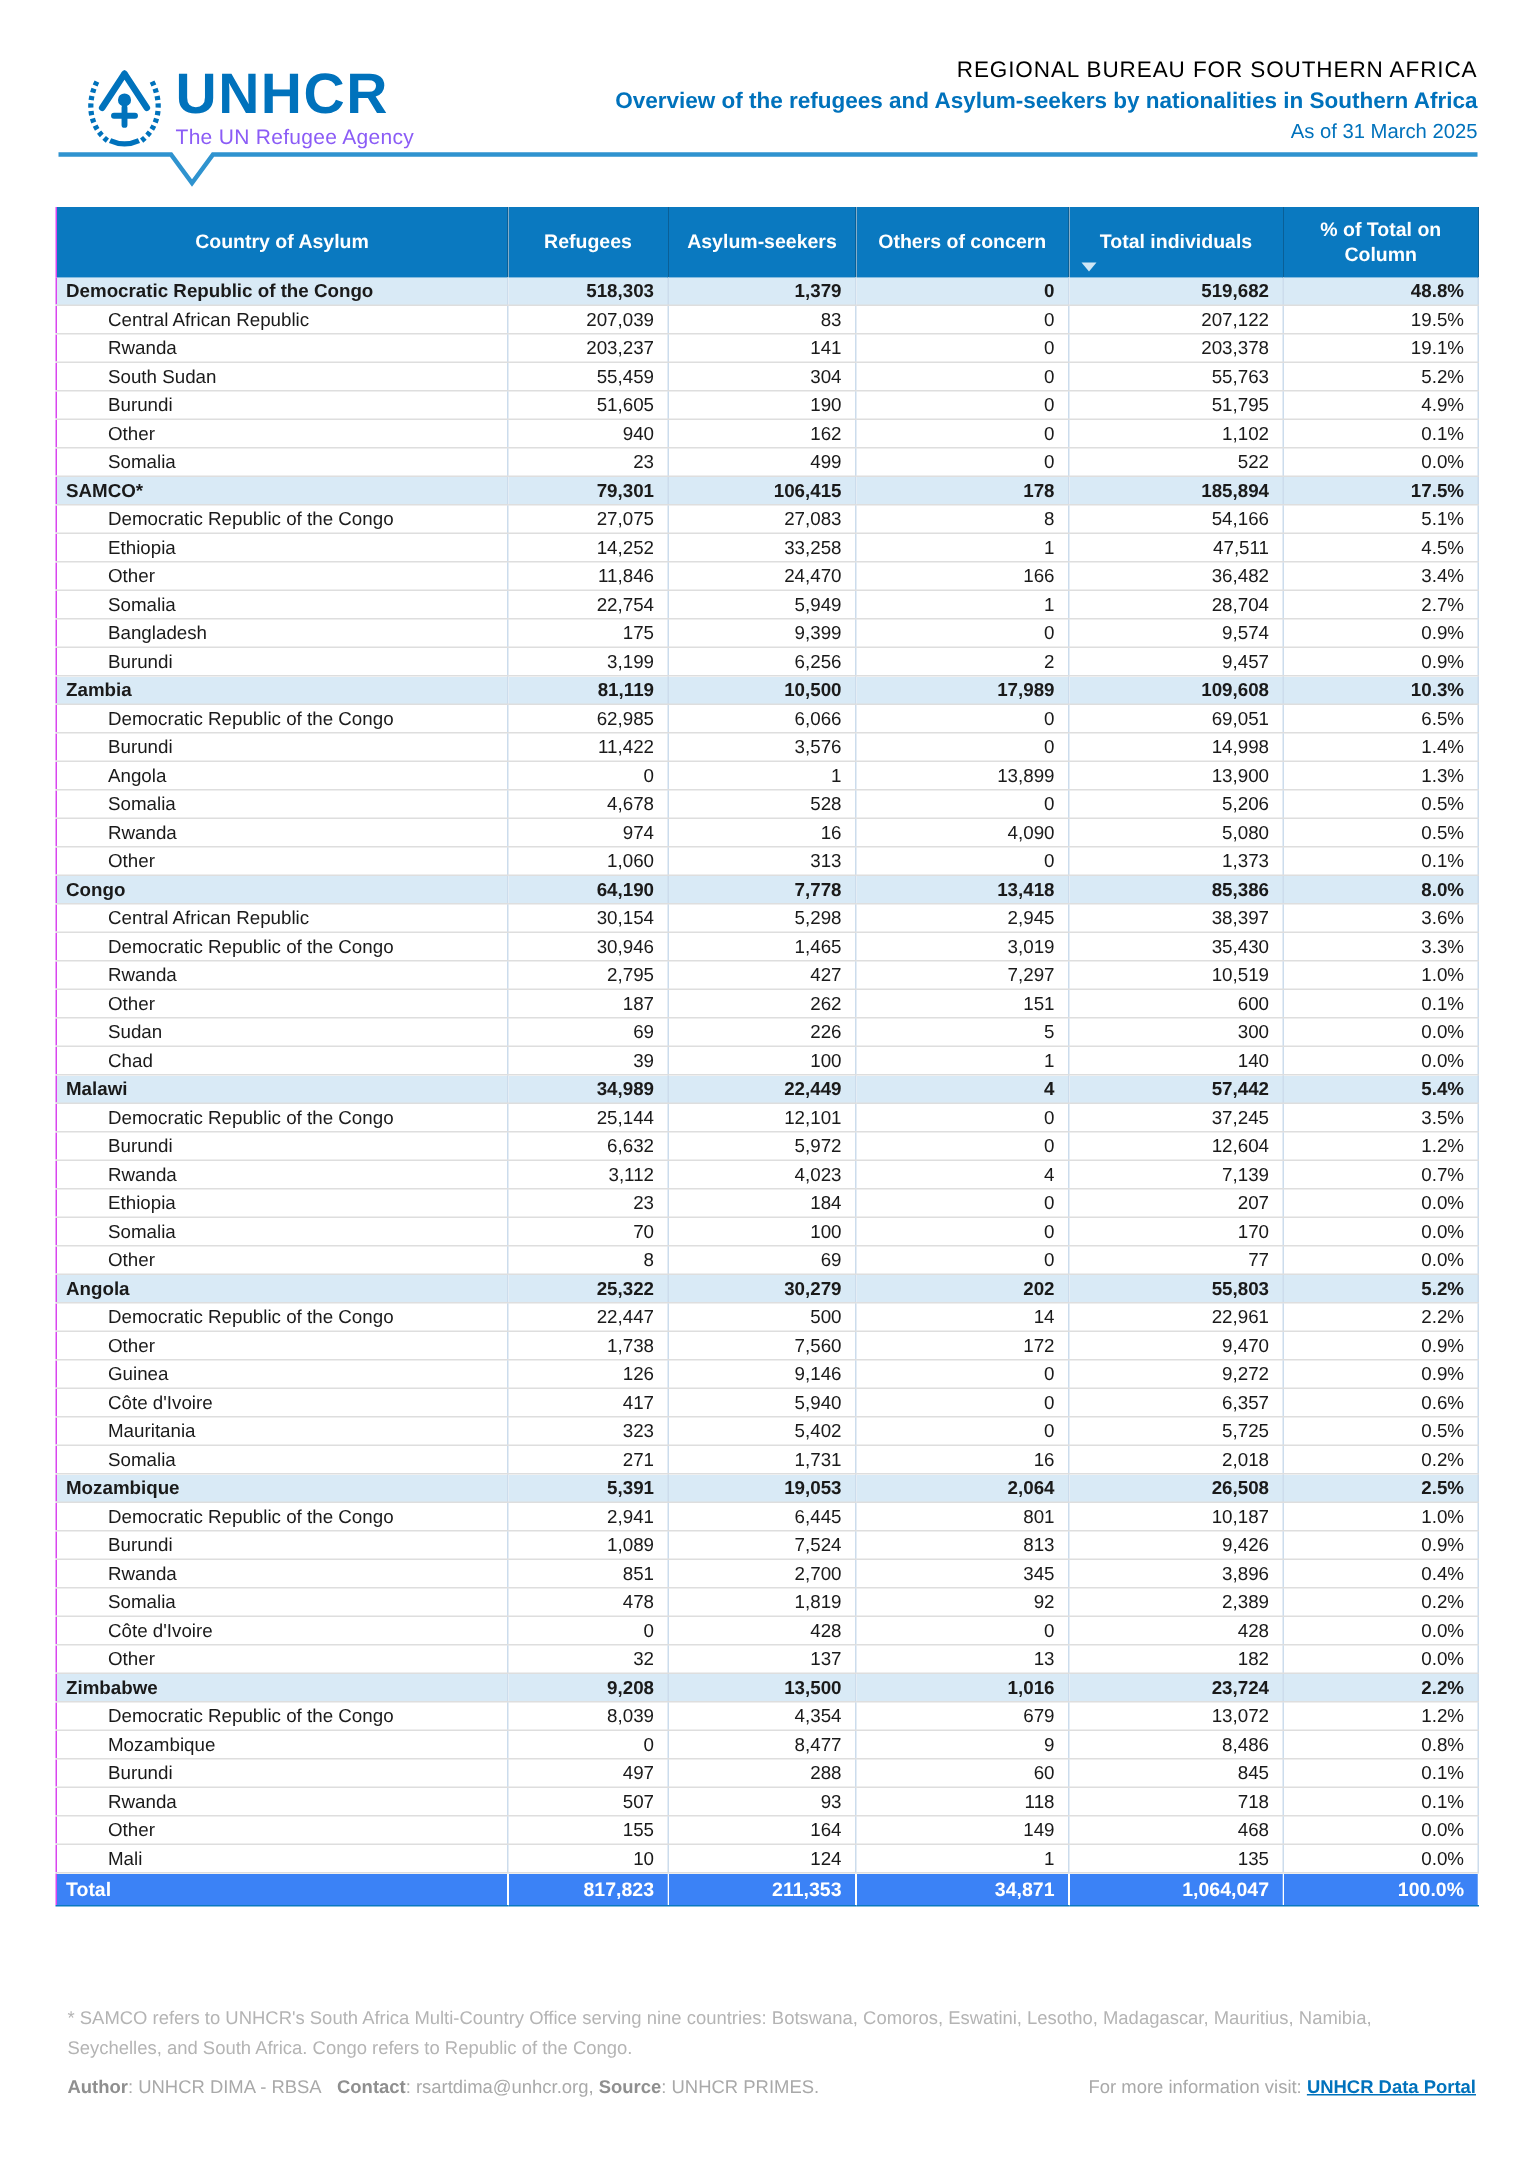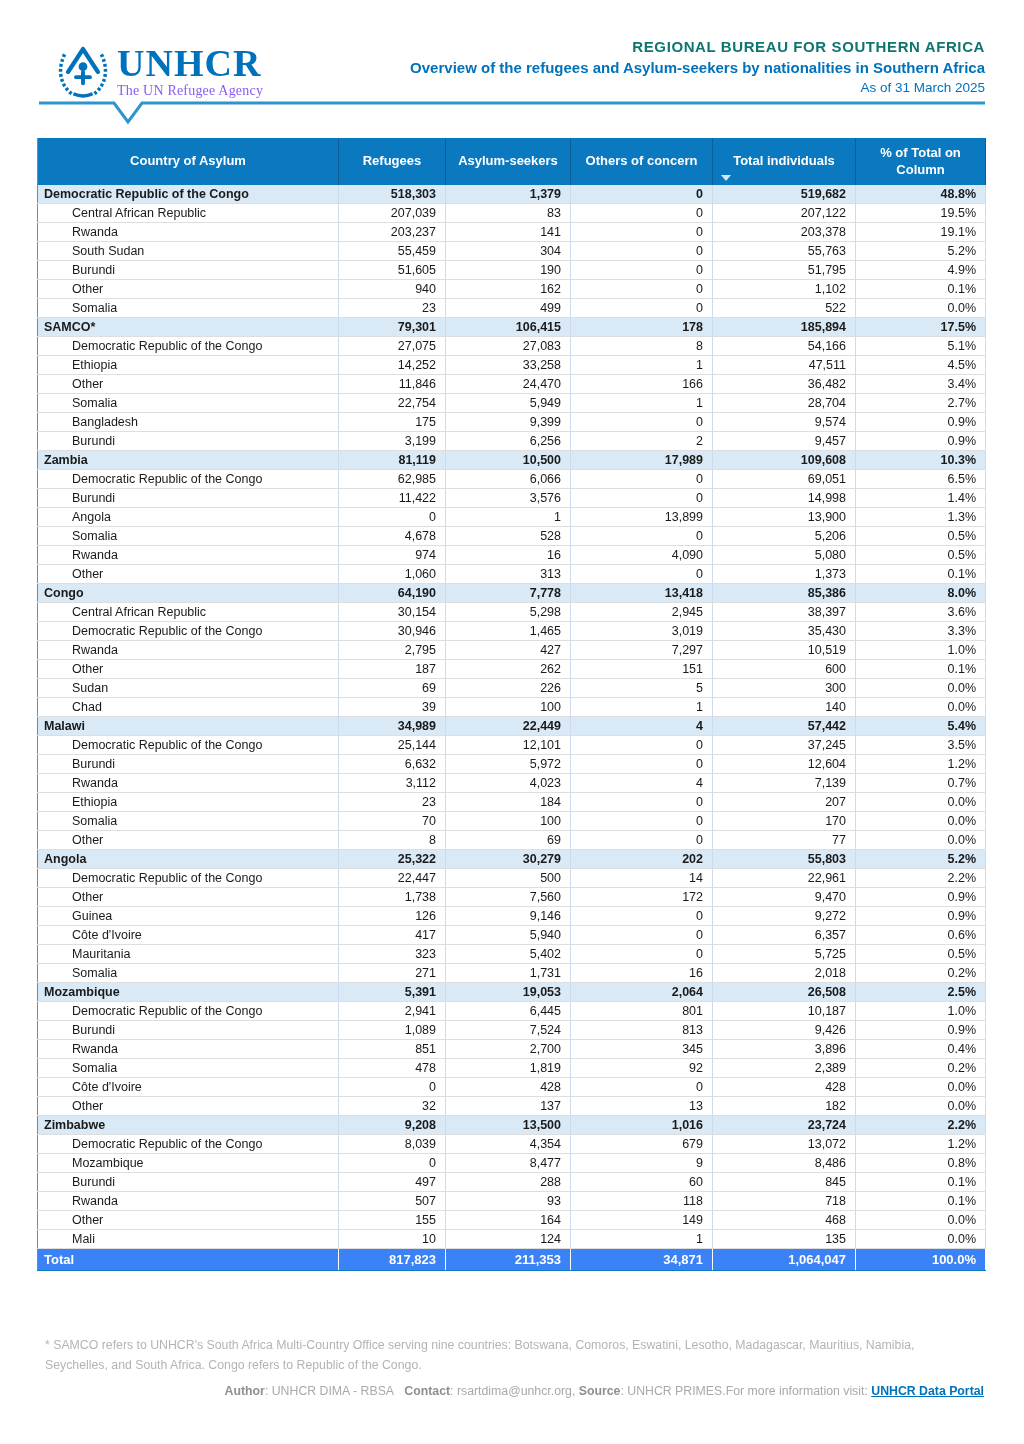--- a/index.html
+++ b/index.html
@@ -1,27 +1,27 @@
 <!DOCTYPE html>
 <html><head>
 <meta charset="utf-8">
 <style>
   * { margin:0; padding:0; box-sizing:border-box; }
   body { background:#fff; font-family:"Liberation Sans", sans-serif; }
   .page { position:relative; width:1024px; height:1444px; background:#ffffff; overflow:hidden; }
 
   
-  .logo-block { position:absolute; left:55px; top:42px; display:flex; align-items:flex-start;font-family:Liberation Serif, serif; }
+  .logo-block { position:absolute; left:55px; top:42px; display:flex; align-items:flex-start; }
   .emblem { width:56px; height:58px; }
   .wordmark-wrap { margin-left:6px; margin-top:2px; }
   .wordmark { font-size:38px; font-weight:bold; color:#0072bc; letter-spacing:1px; line-height:38px; }
   .tagline { font-size:14px; color:#8b5cf6; margin-top:1px; letter-spacing:0.2px; }
 
   .head-text { position:absolute; right:39px; top:38px; text-align:right; }
-  .head-line1 { font-size:15px; color:#0f766e; letter-spacing:0.6px;font-weight:bold; }
+  .head-line1 { font-size:15px; color:#000000; letter-spacing:0.6px; }
   .head-line2 { font-size:15px; color:#0072bc; font-weight:bold; margin-top:4px;text-align:right; }
   .head-line3 { font-size:13.5px; color:#0072bc; margin-top:4px; }
 
   .divider { position:absolute; left:38px; top:100px; }
 
   
   .tbl-wrap { position:absolute; left:37px; top:138px; }
   table { border-collapse:collapse; table-layout:fixed; width:948px;
           border-left:1px solid #d946ef; border-right:1px solid #c9daea; }
   thead th { background:#0a79c0; color:#ffffff; font-size:13px; font-weight:bold;
@@ -40,21 +40,21 @@
                 font-size:13px; border-right:1px solid rgba(255,255,255,0.55);
                 border-bottom:1px solid #0a79c0; line-height:21px; }
   .sort { position:absolute; left:8px; bottom:4px; width:0; height:0;
           border-left:5px solid transparent; border-right:5px solid transparent;
           border-top:6px solid #cfe7f6; cursor:pointer; }
 
   
   .footnote { position:absolute; left:45px; top:1336px; width:910px;
               font-size:12.3px; color:#b4b4b4; line-height:1.6; }
   .author-line { position:absolute; left:45px; right:40px; top:1384px;
-                 display:flex; justify-content:flex-end;
+                 display:flex; justify-content:space-between;
                  font-size:12.3px; color:#a9a9a9; }
   .author-line .b { font-weight:bold; color:#8f8f8f; }
   .portal-link { color:#0072bc; font-weight:bold; text-decoration:underline; cursor:pointer; }
 </style>
 </head>
 <body>
 
 <div class="page">
 
   <div class="logo-block">

